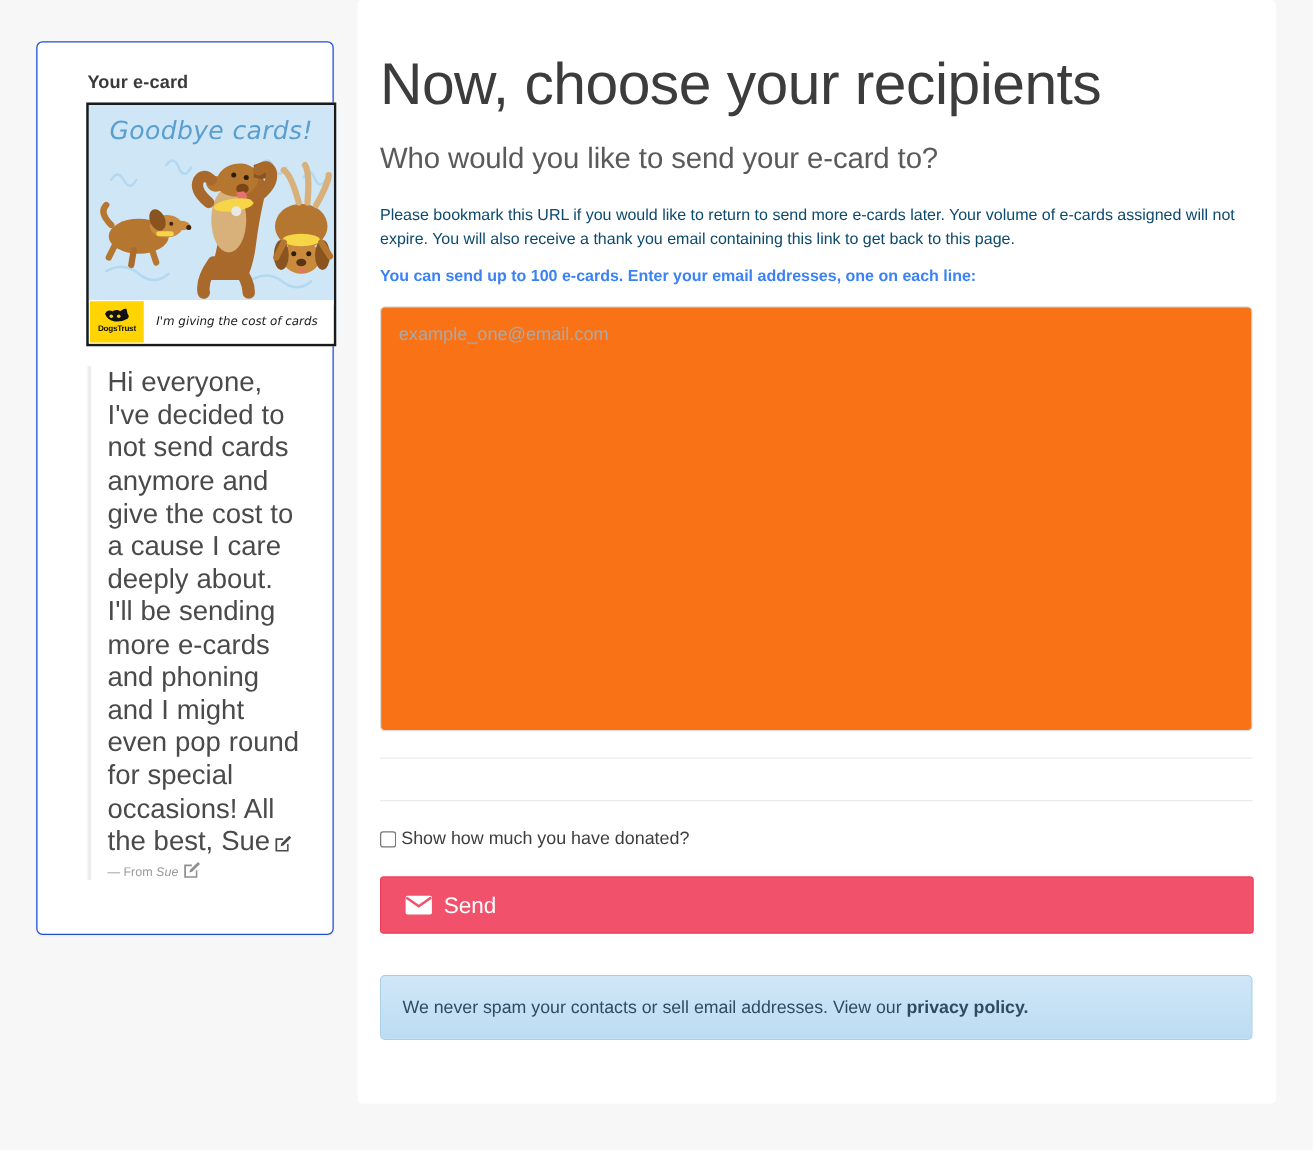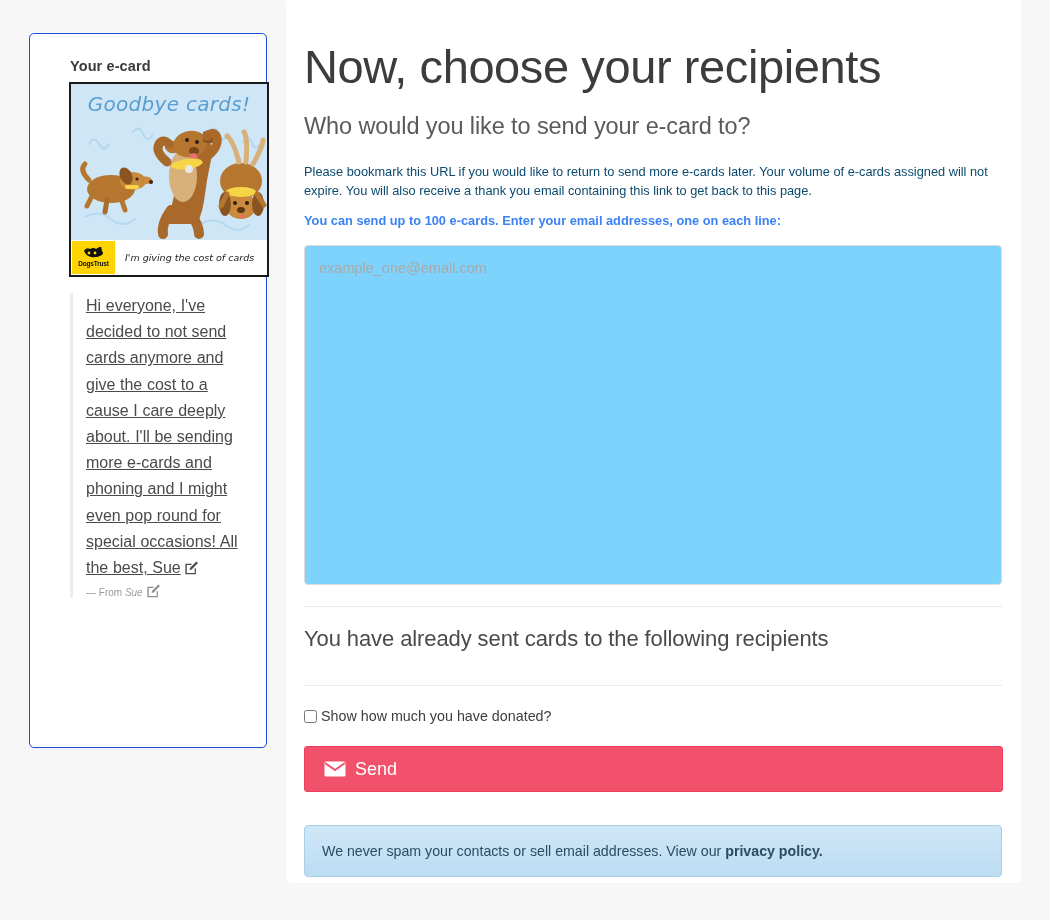--- a/index.html
+++ b/index.html
@@ -72,25 +72,24 @@
     font-size: 9.5px; color: #1a1a1a;
     margin-left: 10px; font-style: italic;
   }
   .message-block {
     margin: 16px 0 0 22px;
     border-left: 3px solid #ededed;
     padding-left: 13px;
     width: 172px;
   }
   .message-text {
-    font-size: 16px;
+    font-size: 22px;
     line-height: 26.2px;
     color: #4a4a4a;
     word-spacing: .2px;
-    text-decoration: underline;
   }
   .edit-icon {
     display: inline-block;
     width: 15px; height: 14px;
     vertical-align: -2px;
     margin-left: 3px;
   }
   .message-from {
     margin-top: 3px;
     font-size: 10px;
@@ -143,21 +142,21 @@
     margin: 17px 0 0 0;
     width: 698px; height: 340px;
     border: 1px solid #dcdcdc;
     border-radius: 4px;
     padding: 14px 14px;
     font-family: "Liberation Sans", sans-serif;
     font-size: 14.5px;
     color: #444;
     resize: none;
     outline: none;
-    background: #7dd3fc;
+    background: #f97316;
     box-shadow: inset 0 1px 1px rgba(0,0,0,0.02);
   }
   textarea.recipients::placeholder { color: #a9a9a9; }
 
   .divider {
     height: 1px;
     background: #ebebeb;
     width: 698px;
     margin: 21px 0 0 0;
   }
@@ -337,21 +336,20 @@
       <h2 class="page-sub">Who would you like to send your e-card to?</h2>
 
       <p class="intro">Please bookmark this URL if you would like to return to send more e-cards later. Your volume of e-cards assigned will not expire. You will also receive a thank you email containing this link to get back to this page.</p>
 
       <p class="limit">You can send up to 100 e-cards. Enter your email addresses, one on each line:</p>
 
       <textarea class="recipients" placeholder="example_one@email.com" style=""></textarea>
 
       <div class="divider"></div>
 
-      <h3 class="already-sent">You have already sent cards to the following recipients</h3>
 
       <div class="divider2"></div>
 
       <div class="checkbox-row">
         <input type="checkbox" style="">
         <span class="checkbox-label">Show how much you have donated?</span>
       </div>
 
       <div class="button-row">
         <button class="btn btn-send">

